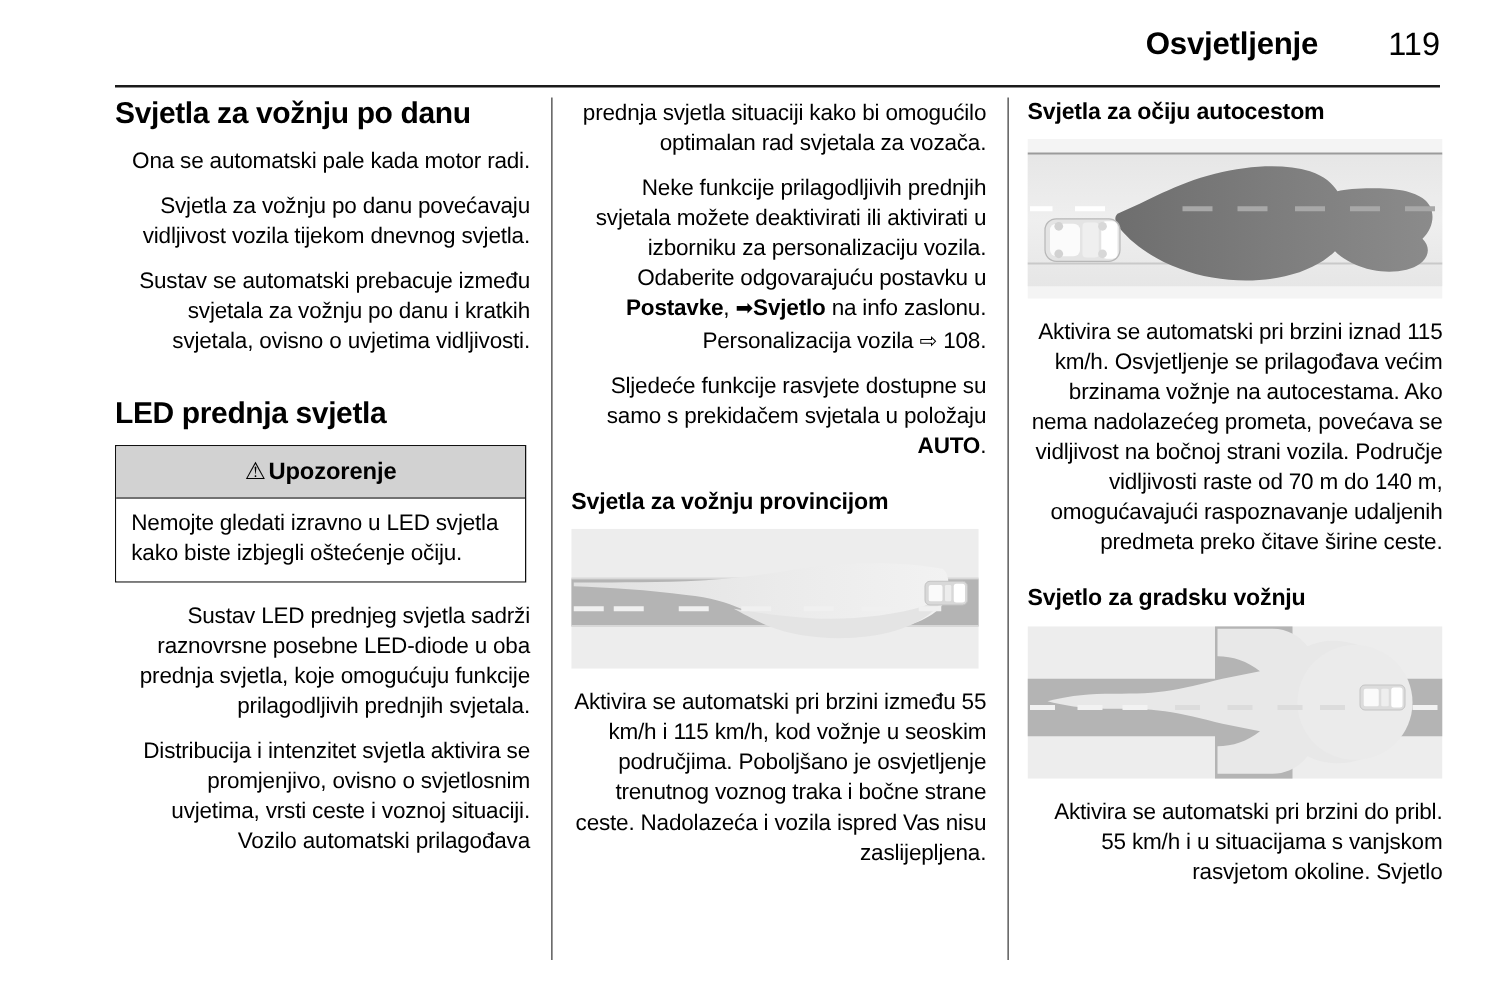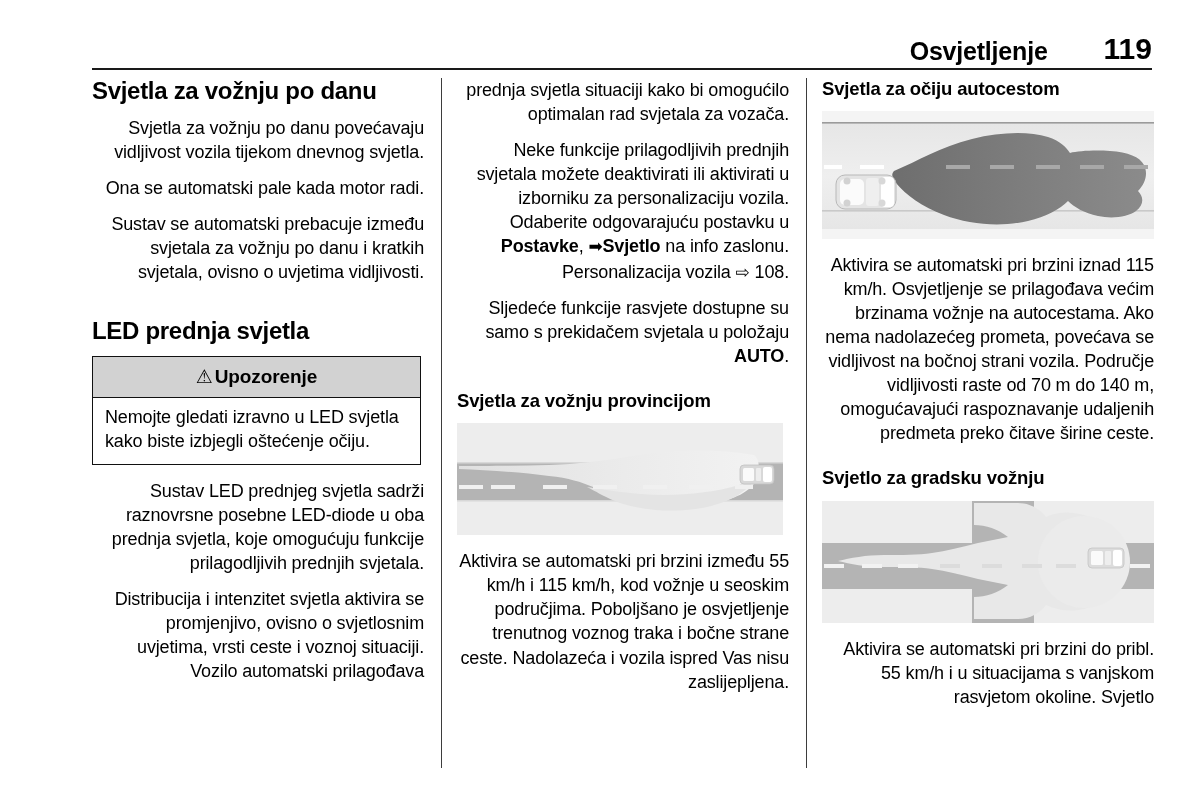--- a/index.html
+++ b/index.html
@@ -16,31 +16,31 @@
   }
 
   
   .page-header {
     position: absolute;
     left: 92px; top: 28px; width: 1060px; height: 42px;
     border-bottom: 2px solid #1a1a1a;
     display: flex;
     align-items: flex-end;
     justify-content: flex-end;
-    padding-bottom: 4px;
+    padding-bottom: 20px;
   }
   .header-title {
     font-size: 25px;
     font-weight: bold;
     letter-spacing: -0.2px;
     line-height: 1;
   }
   .header-pageno {
-    font-size: 30px;
-    font-weight: bold;
+    font-size: 26px;
+    font-weight: normal;
     margin-left: 56px;
     line-height: 1;
   }
 
   
   .columns {
     position: absolute;
     left: 92px; top: 78px;
     width: 1062px; height: 690px;
     display: flex;
@@ -129,22 +129,22 @@
 
 <div class="page-header">
   <div class="header-title">Osvjetljenje</div>
   <div class="header-pageno">119</div>
 </div>
 
 <div class="columns">
 
   <div class="col">
     <h1 class="sec-title">Svjetla za vožnju po danu</h1>
+    <p class="para">Ona se automatski pale kada motor radi.</p>
     <p class="para">Svjetla za vožnju po danu povećavaju vidljivost vozila tijekom dnevnog svjetla.</p>
-    <p class="para">Ona se automatski pale kada motor radi.</p>
     <p class="para">Sustav se automatski prebacuje između svjetala za vožnju po danu i kratkih svjetala, ovisno o uvjetima vidljivosti.</p>
 
     <div class="gap-lg"></div>
 
     <h1 class="sec-title">LED prednja svjetla</h1>
 
     <div class="warn-box">
       <div class="warn-head">
         <span class="tri">⚠</span><span>Upozorenje</span>
       </div>

